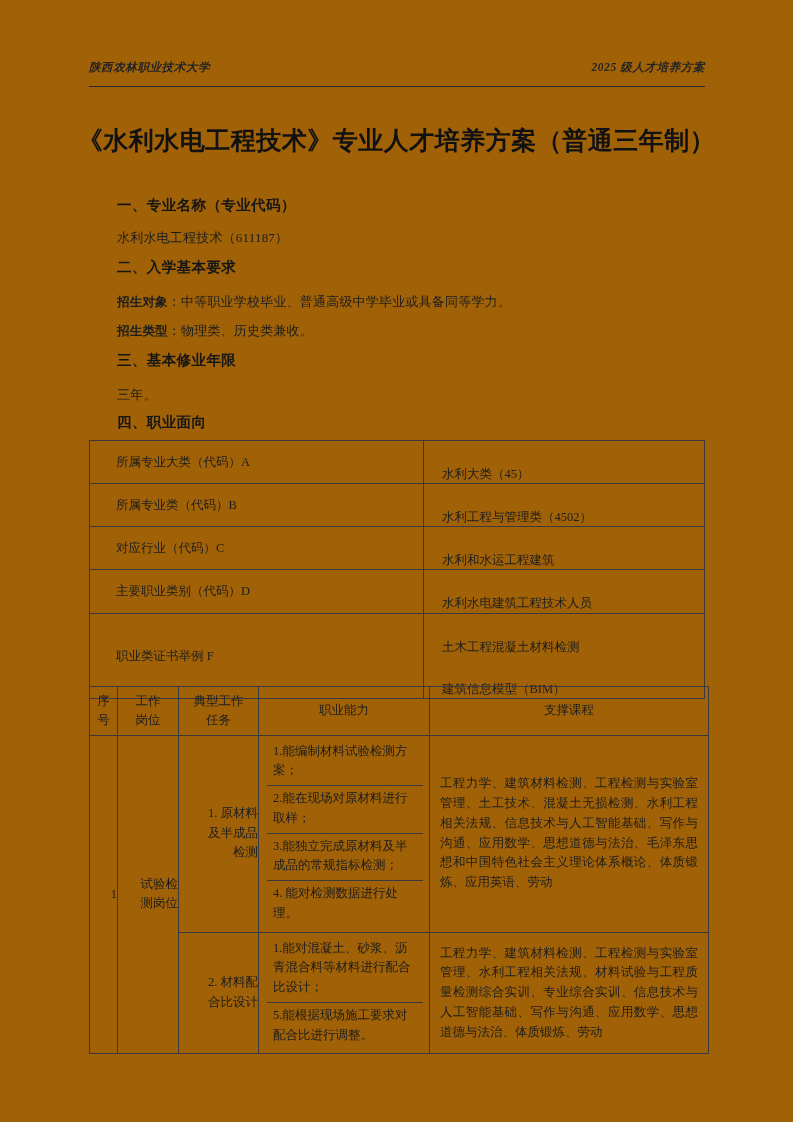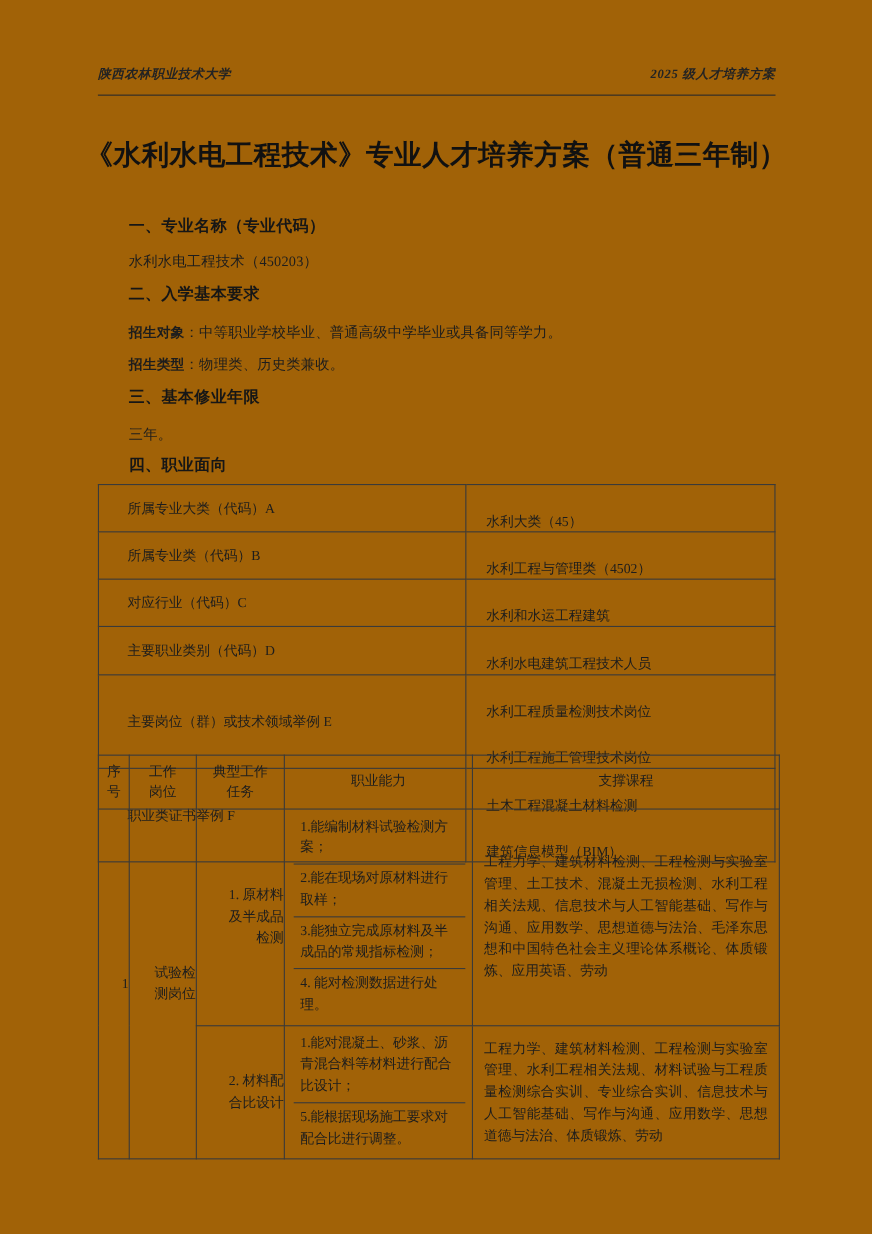--- a/index.html
+++ b/index.html
@@ -178,21 +178,21 @@
     <span class="hdr-right">2025 级人才培养方案</span>
   </div>
   <div class="hdr-rule"></div>
 
   <div class="doc-title">《水利水电工程技术》专业人才培养方案（普通三年制）</div>
 
   <div class="blk" style="top:196px;">
     <h2 class="sec">一、专业名称（专业代码）</h2>
   </div>
   <div class="blk" style="top:229px;">
-    <p class="para">水利水电工程技术（450203）</p>
+    <p class="para">水利水电工程技术（611187）</p>
   </div>
 
   <div class="blk" style="top:258px;">
     <h2 class="sec">二、入学基本要求</h2>
   </div>
   <div class="blk" style="top:293px;">
     <p class="para"><span class="lbl">招生对象</span><span>：中等职业学校毕业、普通高级中学毕业或具备同等学力。</span></p>
   </div>
   <div class="blk" style="top:322px;">
     <p class="para"><span class="lbl">招生类型</span><span>：物理类、历史类兼收。</span></p>
@@ -226,27 +226,20 @@
       <tr>
         <td class="k">对应行业（代码）C</td>
         <td class="v">
           <span class="ln">水利和水运工程建筑</span>
         </td>
       </tr>
       <tr>
         <td class="k">主要职业类别（代码）D</td>
         <td class="v">
           <span class="ln">水利水电建筑工程技术人员</span>
-        </td>
-      </tr>
-      <tr class="two">
-        <td class="k">主要岗位（群）或技术领域举例 E</td>
-        <td class="v">
-          <span class="ln">水利工程质量检测技术岗位</span>
-          <span class="ln">水利工程施工管理技术岗位</span>
         </td>
       </tr>
       <tr class="two">
         <td class="k">职业类证书举例 F</td>
         <td class="v">
           <span class="ln">土木工程混凝土材料检测</span>
           <span class="ln">建筑信息模型（BIM）</span>
         </td>
       </tr>
     </tbody>

